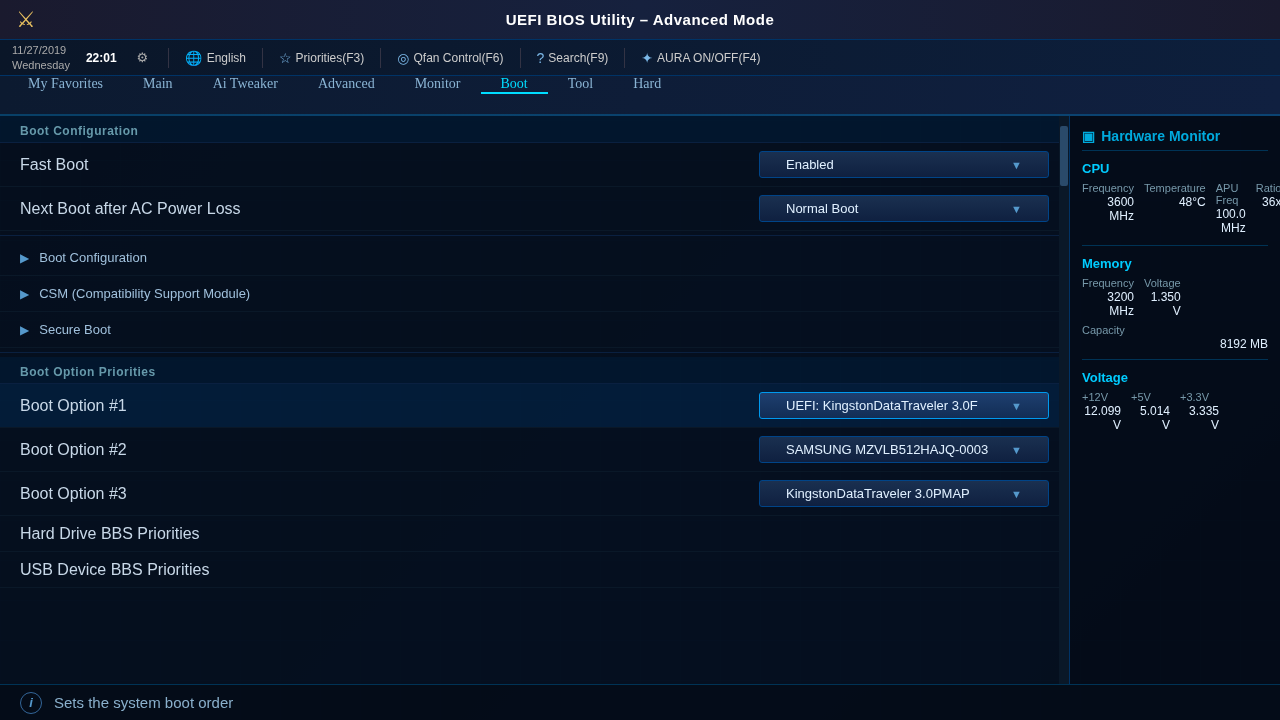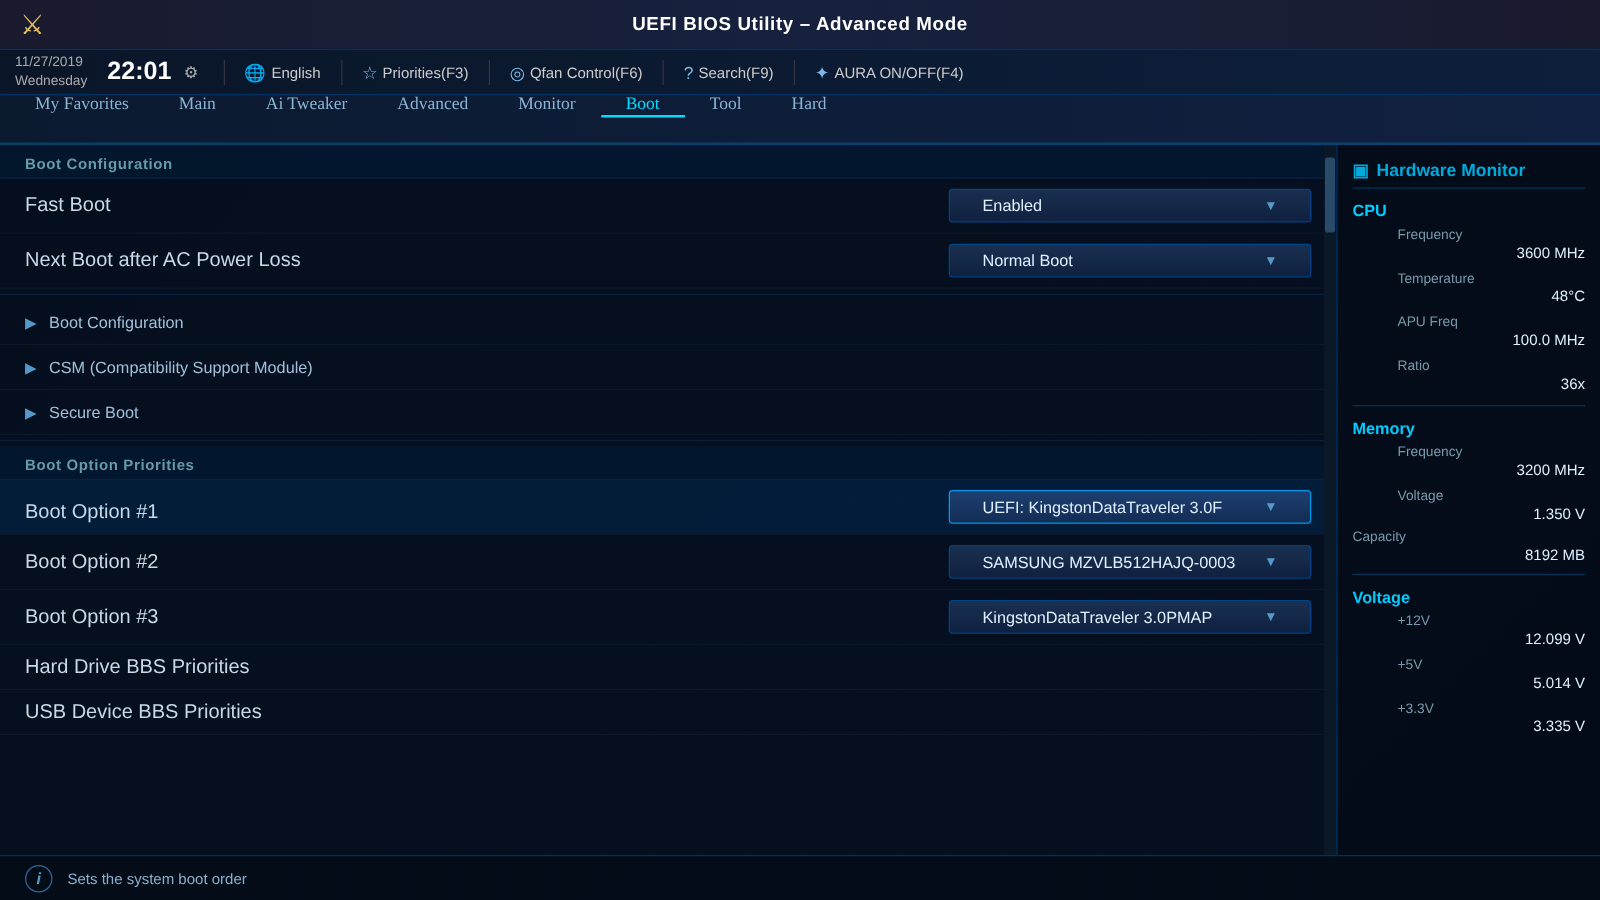--- a/index.html
+++ b/index.html
@@ -72,23 +72,23 @@
       border-bottom: 1px solid #003366;
     }
     .toolbar-datetime {
       color: #aaa;
       font-size: 11px;
       margin-right: 8px;
       line-height: 1.3;
     }
     .toolbar-time {
       color: #fff;
-      font-size: 20px;
+      font-size: 12px;
       font-weight: bold;
-      margin-right: 6px;
+      margin-right: 16px;
     }
     .toolbar-gear {
       color: #aaa;
       font-size: 13px;
       margin-right: 12px;
     }
     .toolbar-divider {
       width: 1px;
       height: 20px;
       background: #334;
@@ -181,21 +181,21 @@
       background: rgba(0,30,60,0.5);
     }
 
     .setting-row {
       display: flex;
       align-items: center;
       padding: 8px 20px;
       border-bottom: 1px solid #0a1828;
       min-height: 38px;
     }
-    .setting-row.highlighted { background: rgba(0, 60, 120, 0.3); align-items: flex-end; }
+    .setting-row.highlighted { background: rgba(0, 60, 120, 0.3); }
 
     .setting-label {
       flex: 1;
       color: #c8d8e8;
       font-size: 16px;
     }
 
     .dropdown-select {
       width: 290px;
       background: linear-gradient(180deg, #1a3050 0%, #0f2040 100%);
@@ -258,23 +258,22 @@
       font-size: 13px;
       font-weight: 600;
       margin: 10px 0 6px;
     }
     .hw-section-divider {
       border-top: 1px solid #003355;
       margin: 8px 0;
     }
     .hw-grid {
       display: grid;
-      grid-template-columns: 1fr;
-      gap: 6px 22px;
-      margin-left: 36px;
+      grid-template-columns: 1fr 1fr 1fr 1fr;
+      gap: 6px 10px;
     }
     .hw-item-label {
       color: #7799aa;
       font-size: 11px;
     }
     .hw-item-value {
       color: #e0f0ff;
       font-size: 12px;
       font-weight: 500;
       margin-top: 1px;
@@ -304,21 +303,21 @@
       display: flex;
       align-items: center;
       justify-content: center;
       color: #5599cc;
       font-size: 13px;
       font-style: italic;
       font-weight: bold;
     }
     .info-text {
       color: #8ab0cc;
-      font-size: 12px;
+      font-size: 15px;
     }
 
     
     .dropdown-select.active-option {
       border-color: #0099ee;
       background: linear-gradient(180deg, #1e3f6f 0%, #122d55 100%);
     }
   </style>
 </head>
 <body>

